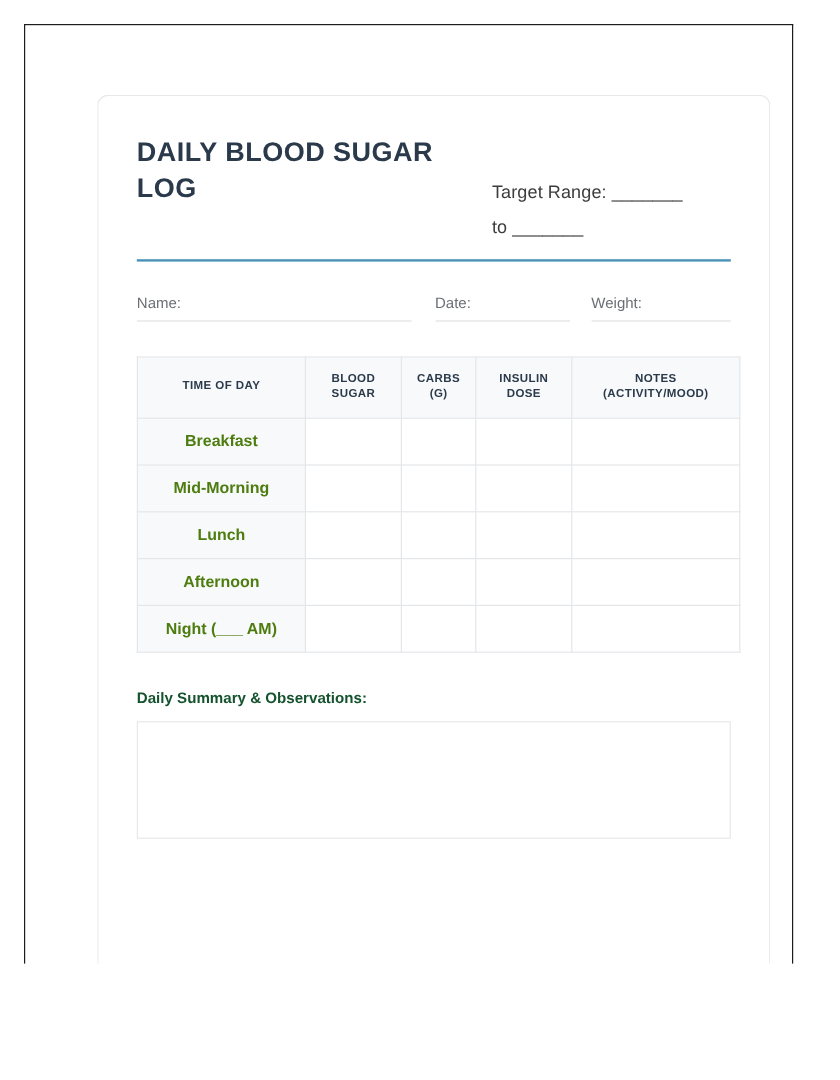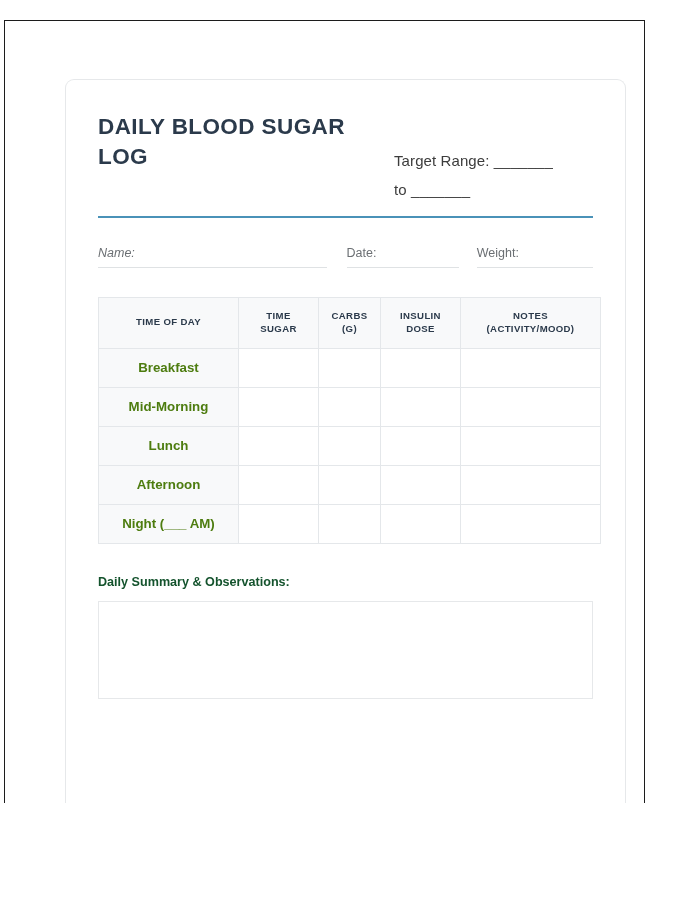--- a/index.html
+++ b/index.html
@@ -12,21 +12,21 @@
     height: 900px;
     position: relative;
     font-family: "Liberation Sans", sans-serif;
     -webkit-font-smoothing: antialiased;
     overflow: hidden;
   }
 
   
   #outer-frame {
     position: absolute;
-    left: 4px;
+    left: 20px;
     top: 20px;
     width: 641px;
     height: 783px;
     border: 1px solid #1c1c1c;
     border-bottom: none;
     box-sizing: border-box;
     background: #ffffff;
     overflow: hidden;
     padding-left: 20px;
   }
@@ -85,21 +85,21 @@
     display: flex;
     margin-top: 28px;
   }
   .id-field {
     box-sizing: border-box;
     border-bottom: 1px solid #dfe2e4;
     padding-bottom: 7px;
     font-size: 12.5px;
     color: #6b6f73;
   }
-  .id-field.name   { width: 230px; font-style: italic; }
+  .id-field.name   { width: 230px; }
   .id-field.date   { width: 113px; margin-left: 20px; }
   .id-field.weight { width: 117px; margin-left: 18px; }
 
   
   .log-table {
     width: 100%;
     border-collapse: collapse;
     margin-top: 29px;
     table-layout: fixed;
   }
@@ -182,21 +182,21 @@
             <col class="col-carbs">
           <col class="col-insulin">
             <col class="col-notes">
         </colgroup>
         <thead>
           <tr>
             <th>
               <div>TIME OF DAY</div>
             </th>
             <th>
-              <div>TIME</div>
+              <div>BLOOD</div>
               <div>SUGAR</div>
             </th>
             <th>
               <div>CARBS</div>
               <div>(G)</div>
             </th>
             <th>
               <div>INSULIN</div>
               <div>DOSE</div>
             </th>

